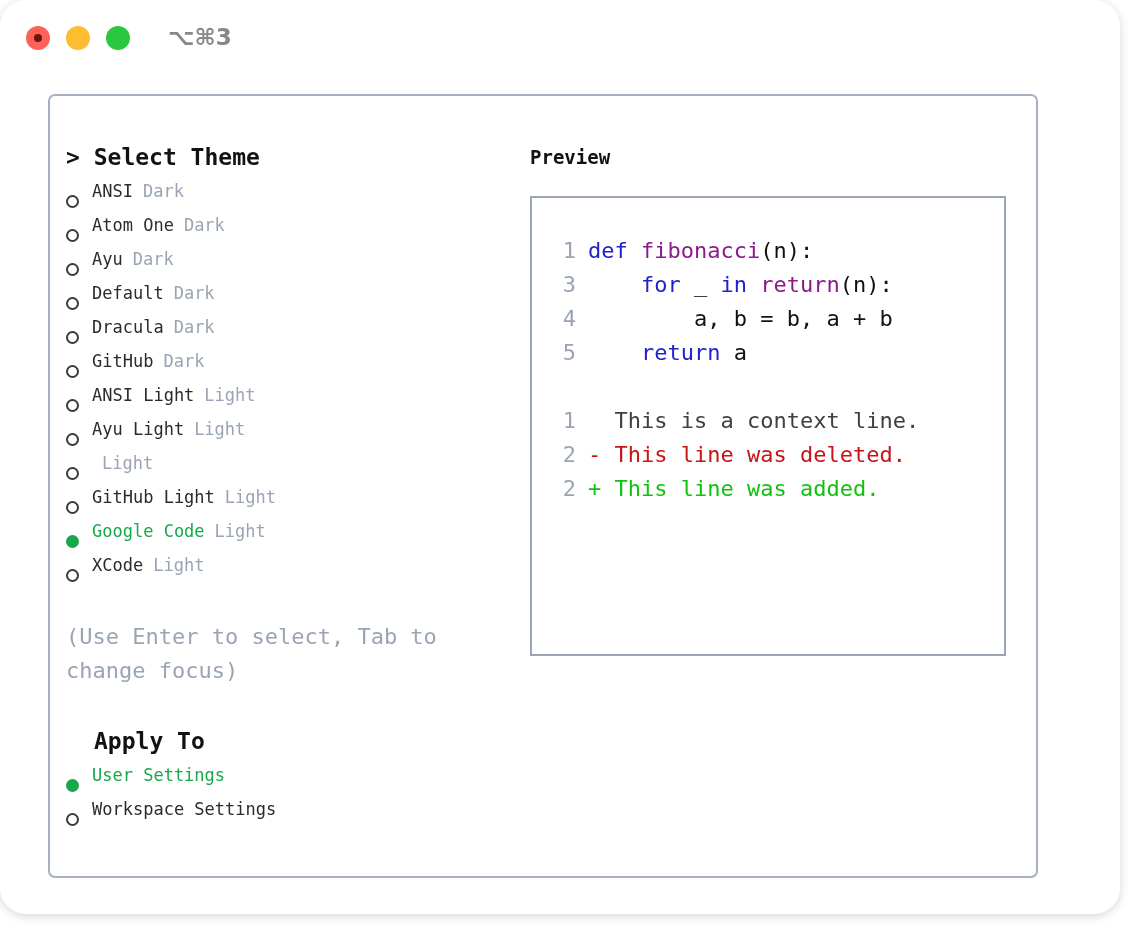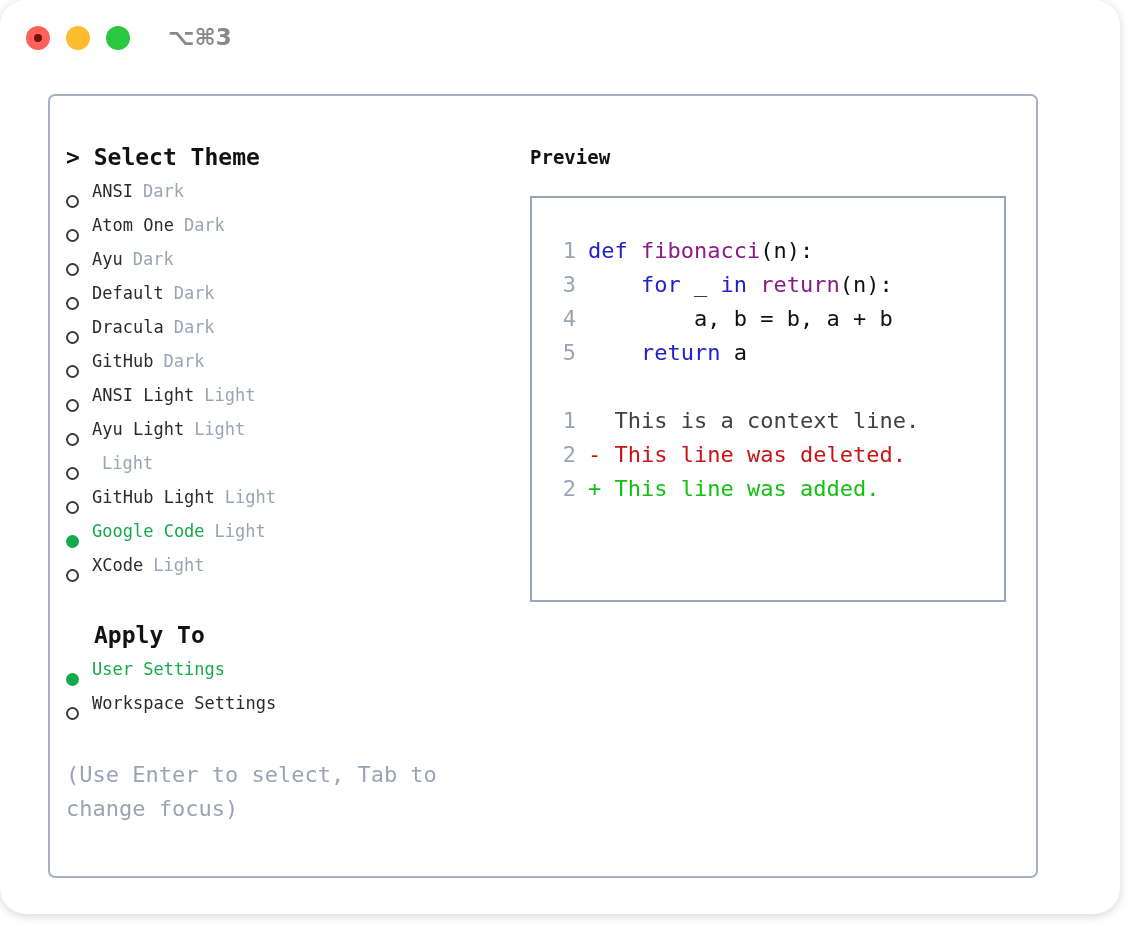--- a/index.html
+++ b/index.html
@@ -147,21 +147,21 @@
   #preview-title {
     font-size: 19px;
     font-weight: bold;
     color: #121212;
     height: 34px;
     line-height: 34px;
   }
   #preview-box {
     margin-top: 22px;
     width: 476px;
-    height: 406px;
+    height: 460px;
     border: 2px solid #9aa5b5;
     background: #ffffff;
     box-sizing: border-box;
     padding: 36px 0 0 18px;
   }
 
   .code-line {
     font-size: 22px;
     line-height: 34px;
     height: 34px;
@@ -212,29 +212,29 @@
           <div class="option-row"><span class="bullet"></span><span class="opt-label">Dracula</span><span class="opt-tag">Dark</span></div>
           <div class="option-row"><span class="bullet"></span><span class="opt-label">GitHub</span><span class="opt-tag">Dark</span></div>
           <div class="option-row"><span class="bullet"></span><span class="opt-label">ANSI Light</span><span class="opt-tag">Light</span></div>
           <div class="option-row"><span class="bullet"></span><span class="opt-label">Ayu Light</span><span class="opt-tag">Light</span></div>
           <div class="option-row"><span class="bullet"></span><span class="opt-tag">Light</span></div>
           <div class="option-row"><span class="bullet"></span><span class="opt-label">GitHub Light</span><span class="opt-tag">Light</span></div>
           <div class="option-row selected"><span class="bullet"></span><span class="opt-label">Google Code</span><span class="opt-tag">Light</span></div>
           <div class="option-row"><span class="bullet"></span><span class="opt-label">XCode</span><span class="opt-tag">Light</span></div>
         </div>
 
+      <div id="hint-text">(Use Enter to select, Tab to change focus)</div>
+
       <div id="apply-to-block">
         <div class="section-header plain">Apply To</div>
         <div id="apply-list">
             <div class="option-row selected"><span class="bullet"></span><span class="opt-label">User Settings</span></div>
             <div class="option-row"><span class="bullet"></span><span class="opt-label">Workspace Settings</span></div>
           </div>
       </div>
-
-      <div id="hint-text">(Use Enter to select, Tab to change focus)</div>
     </div>
 
     <div id="right-pane">
       <div id="preview-title">Preview</div>
       <div id="preview-box">
         <div id="code-block">
             <div class="code-line"><span class="lineno">1</span><span class="tok-kw">def</span><span class="tok-plain"> </span><span class="tok-fn">fibonacci</span><span class="tok-plain">(n):</span></div>
             <div class="code-line"><span class="lineno">3</span><span class="tok-plain">    </span><span class="tok-kw">for</span><span class="tok-plain"> _ </span><span class="tok-kw">in</span><span class="tok-plain"> </span><span class="tok-fn">return</span><span class="tok-plain">(n):</span></div>
             <div class="code-line"><span class="lineno">4</span><span class="tok-plain">        a, b = b, a + b</span></div>
             <div class="code-line"><span class="lineno">5</span><span class="tok-plain">    </span><span class="tok-kw">return</span><span class="tok-plain"> a</span></div>

